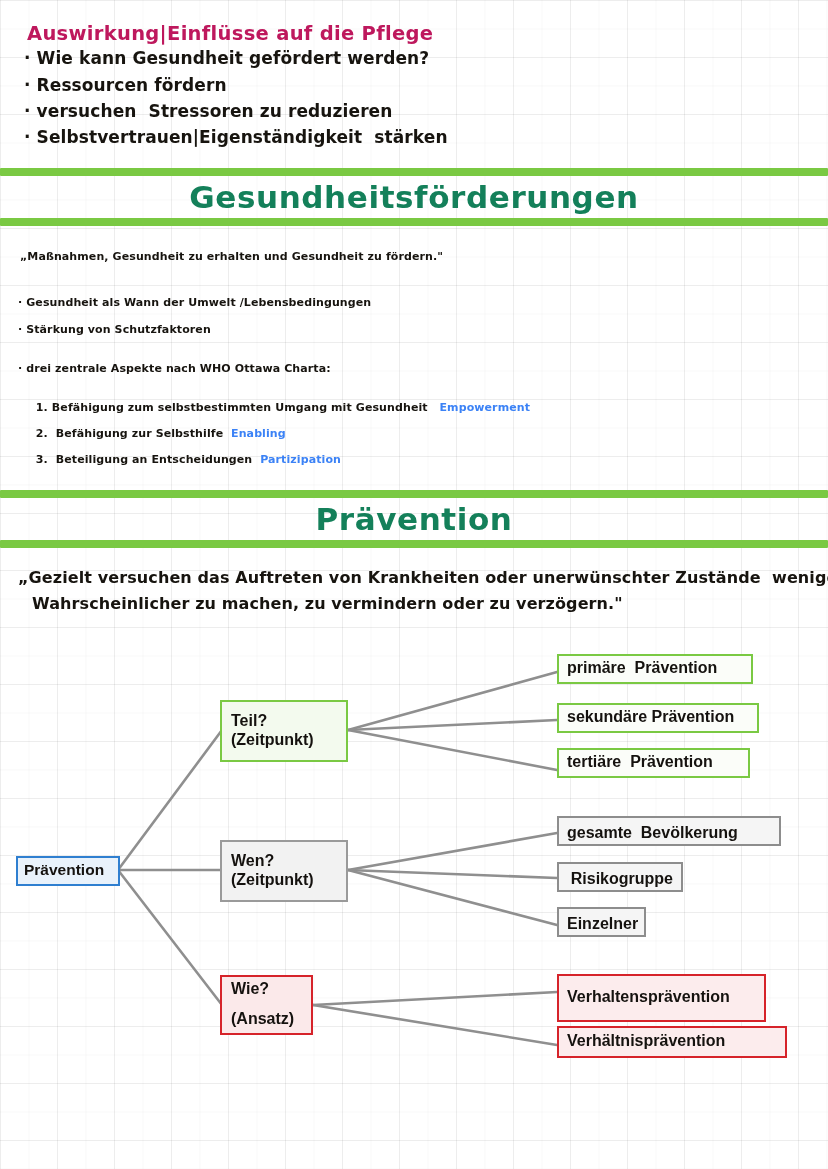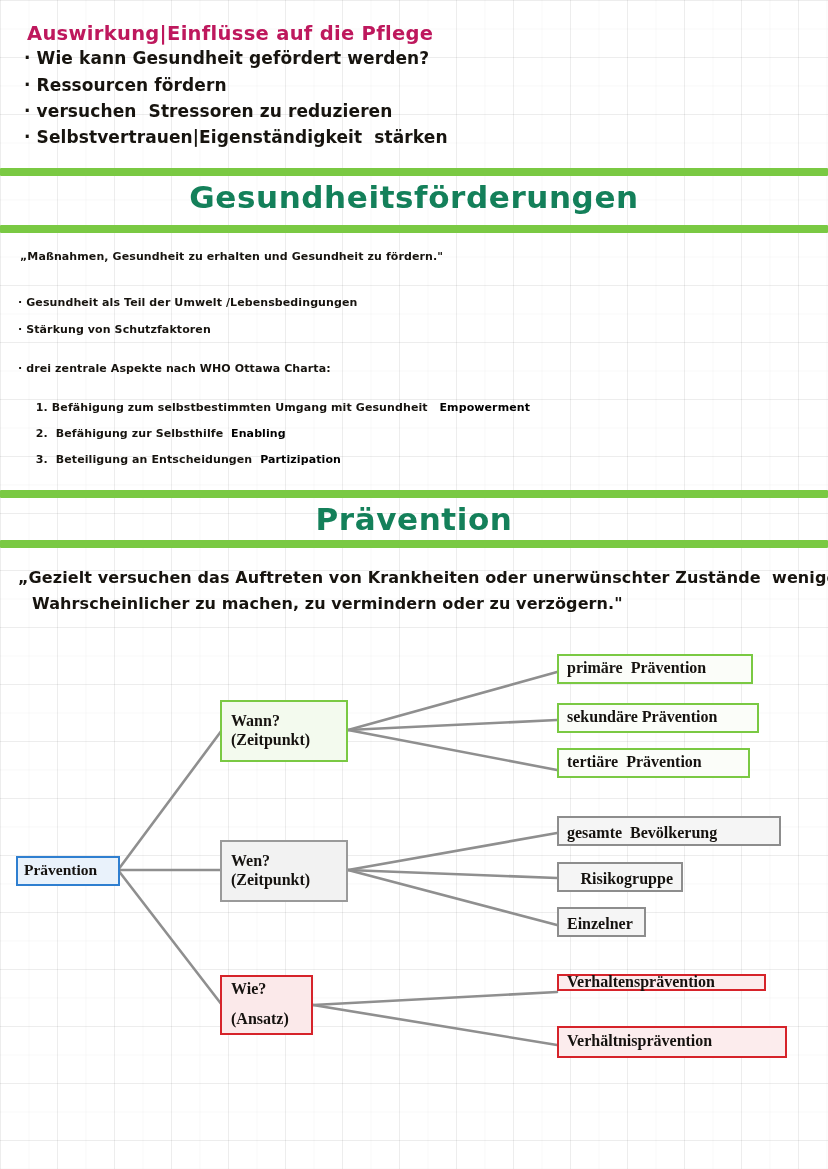--- a/index.html
+++ b/index.html
@@ -66,38 +66,38 @@
     left: 0;
     width: 828px;
     text-align: center;
     font-family: "DejaVu Sans", sans-serif;
     font-weight: 700;
     color: #14805a;
     letter-spacing: 0.6px;
     white-space: pre;
   }
 
-  #banner-gf { top: 168px; height: 65px; }
+  #banner-gf { top: 168px; height: 58px; }
   #banner-gf .title { top: 11px; font-size: 31px; }
 
   #banner-pr { top: 490px; height: 58px; }
   #banner-pr .title { top: 11px; font-size: 31px; }
 
   
   .body-line {
     position: absolute;
     font-size: 11px;
     font-weight: 700;
     color: #17140f;
     white-space: pre;
     font-family: "DejaVu Sans", sans-serif;
     letter-spacing: 0.1px;
   }
 
-  .green-term { color: #000000; font-weight: 700; }
+  .green-term { color: #3b82f6; font-weight: 700; }
 
   
   #mindmap {
     position: absolute;
     left: 0;
     top: 630px;
     width: 828px;
     height: 460px;
   }
   #mindmap svg {
@@ -106,21 +106,21 @@
     top: 0;
     width: 828px;
     height: 460px;
   }
   .node {
     position: absolute;
     box-sizing: border-box;
     display: flex;
     flex-direction: column;
     justify-content: center;
-    font-family: Liberation Serif, serif;
+    font-family: Liberation Sans, sans-serif;
     font-weight: 700;
     color: #15120f;
     white-space: pre;
     line-height: 1.18;
   }
   .node .l { display: block; }
 
   .n-root {
     border: 2px solid #2f7fd0;
     background: #e9f2fb;
@@ -178,21 +178,21 @@
 </div>
 
 <div class="banner" id="banner-gf">
   <div class="bar top"></div>
   <div class="title">Gesundheitsförderungen</div>
   <div class="bar bot"></div>
 </div>
 
 <div class="body-line" style="left:20px; top:250px;">„Maßnahmen, Gesundheit zu erhalten und Gesundheit zu fördern."</div>
 
-<div class="body-line" style="left:18px; top:296px;">· Gesundheit als Teil der Umwelt /Lebensbedingungen</div>
+<div class="body-line" style="left:18px; top:296px;">· Gesundheit als Wann der Umwelt /Lebensbedingungen</div>
 <div class="body-line" style="left:18px; top:323px;">· Stärkung von Schutzfaktoren</div>
 
 <div class="body-line" style="left:18px; top:362px;">· drei zentrale Aspekte nach WHO Ottawa Charta:</div>
 
 <div class="body-line" style="left:28px; top:388px;">
   <span>1.</span><span> </span><span>Befähigung zum selbstbestimmten Umgang mit Gesundheit</span><span>   </span><span class="green-term">Empowerment</span>
 </div>
 
 <div class="body-line" style="left:28px; top:414px;">
   <span>2.</span><span>  </span><span>Befähigung zur Selbsthilfe</span><span>  </span><span class="green-term">Enabling</span>
@@ -233,21 +233,21 @@
       <line x1="313" y1="375" x2="557" y2="362"></line>
       <line x1="313" y1="375" x2="557" y2="415"></line>
     </g>
   </svg>
 
   <div class="node n-root" style="left:16px; top:226px; width:104px; height:30px;">
     <span class="l">Prävention</span>
   </div>
 
   <div class="node n-green" style="left:220px; top:70px; width:128px; height:62px;">
-    <span class="l">Wann?</span>
+    <span class="l">Teil?</span>
     <span class="l">(Zeitpunkt)</span>
   </div>
 
   <div class="node n-gray" style="left:220px; top:210px; width:128px; height:62px;">
     <span class="l">Wen?</span>
     <span class="l">(Zeitpunkt)</span>
   </div>
 
   <div class="node n-red" style="left:220px; top:345px; width:93px; height:60px;">
     <span class="l">Wie?</span>
@@ -267,20 +267,20 @@
   <div class="node leaf-gray" style="left:557px; top:186px; width:224px; height:30px;">
     <span class="l">gesamte  Bevölkerung</span>
   </div>
   <div class="node leaf-gray" style="left:557px; top:232px; width:126px; height:30px;align-items:flex-end;">
     <span class="l">Risikogruppe</span>
   </div>
   <div class="node leaf-gray" style="left:557px; top:277px; width:89px; height:30px;">
     <span class="l">Einzelner</span>
   </div>
 
-  <div class="node leaf-red" style="left:557px; top:344px; width:209px; height:17px;">
+  <div class="node leaf-red" style="left:557px; top:344px; width:209px; height:48px;">
     <span class="l">Verhaltensprävention</span>
   </div>
   <div class="node leaf-red" style="left:557px; top:396px; width:230px; height:32px;">
     <span class="l">Verhältnisprävention</span>
   </div>
 
 </div>
 
 </body></html>

